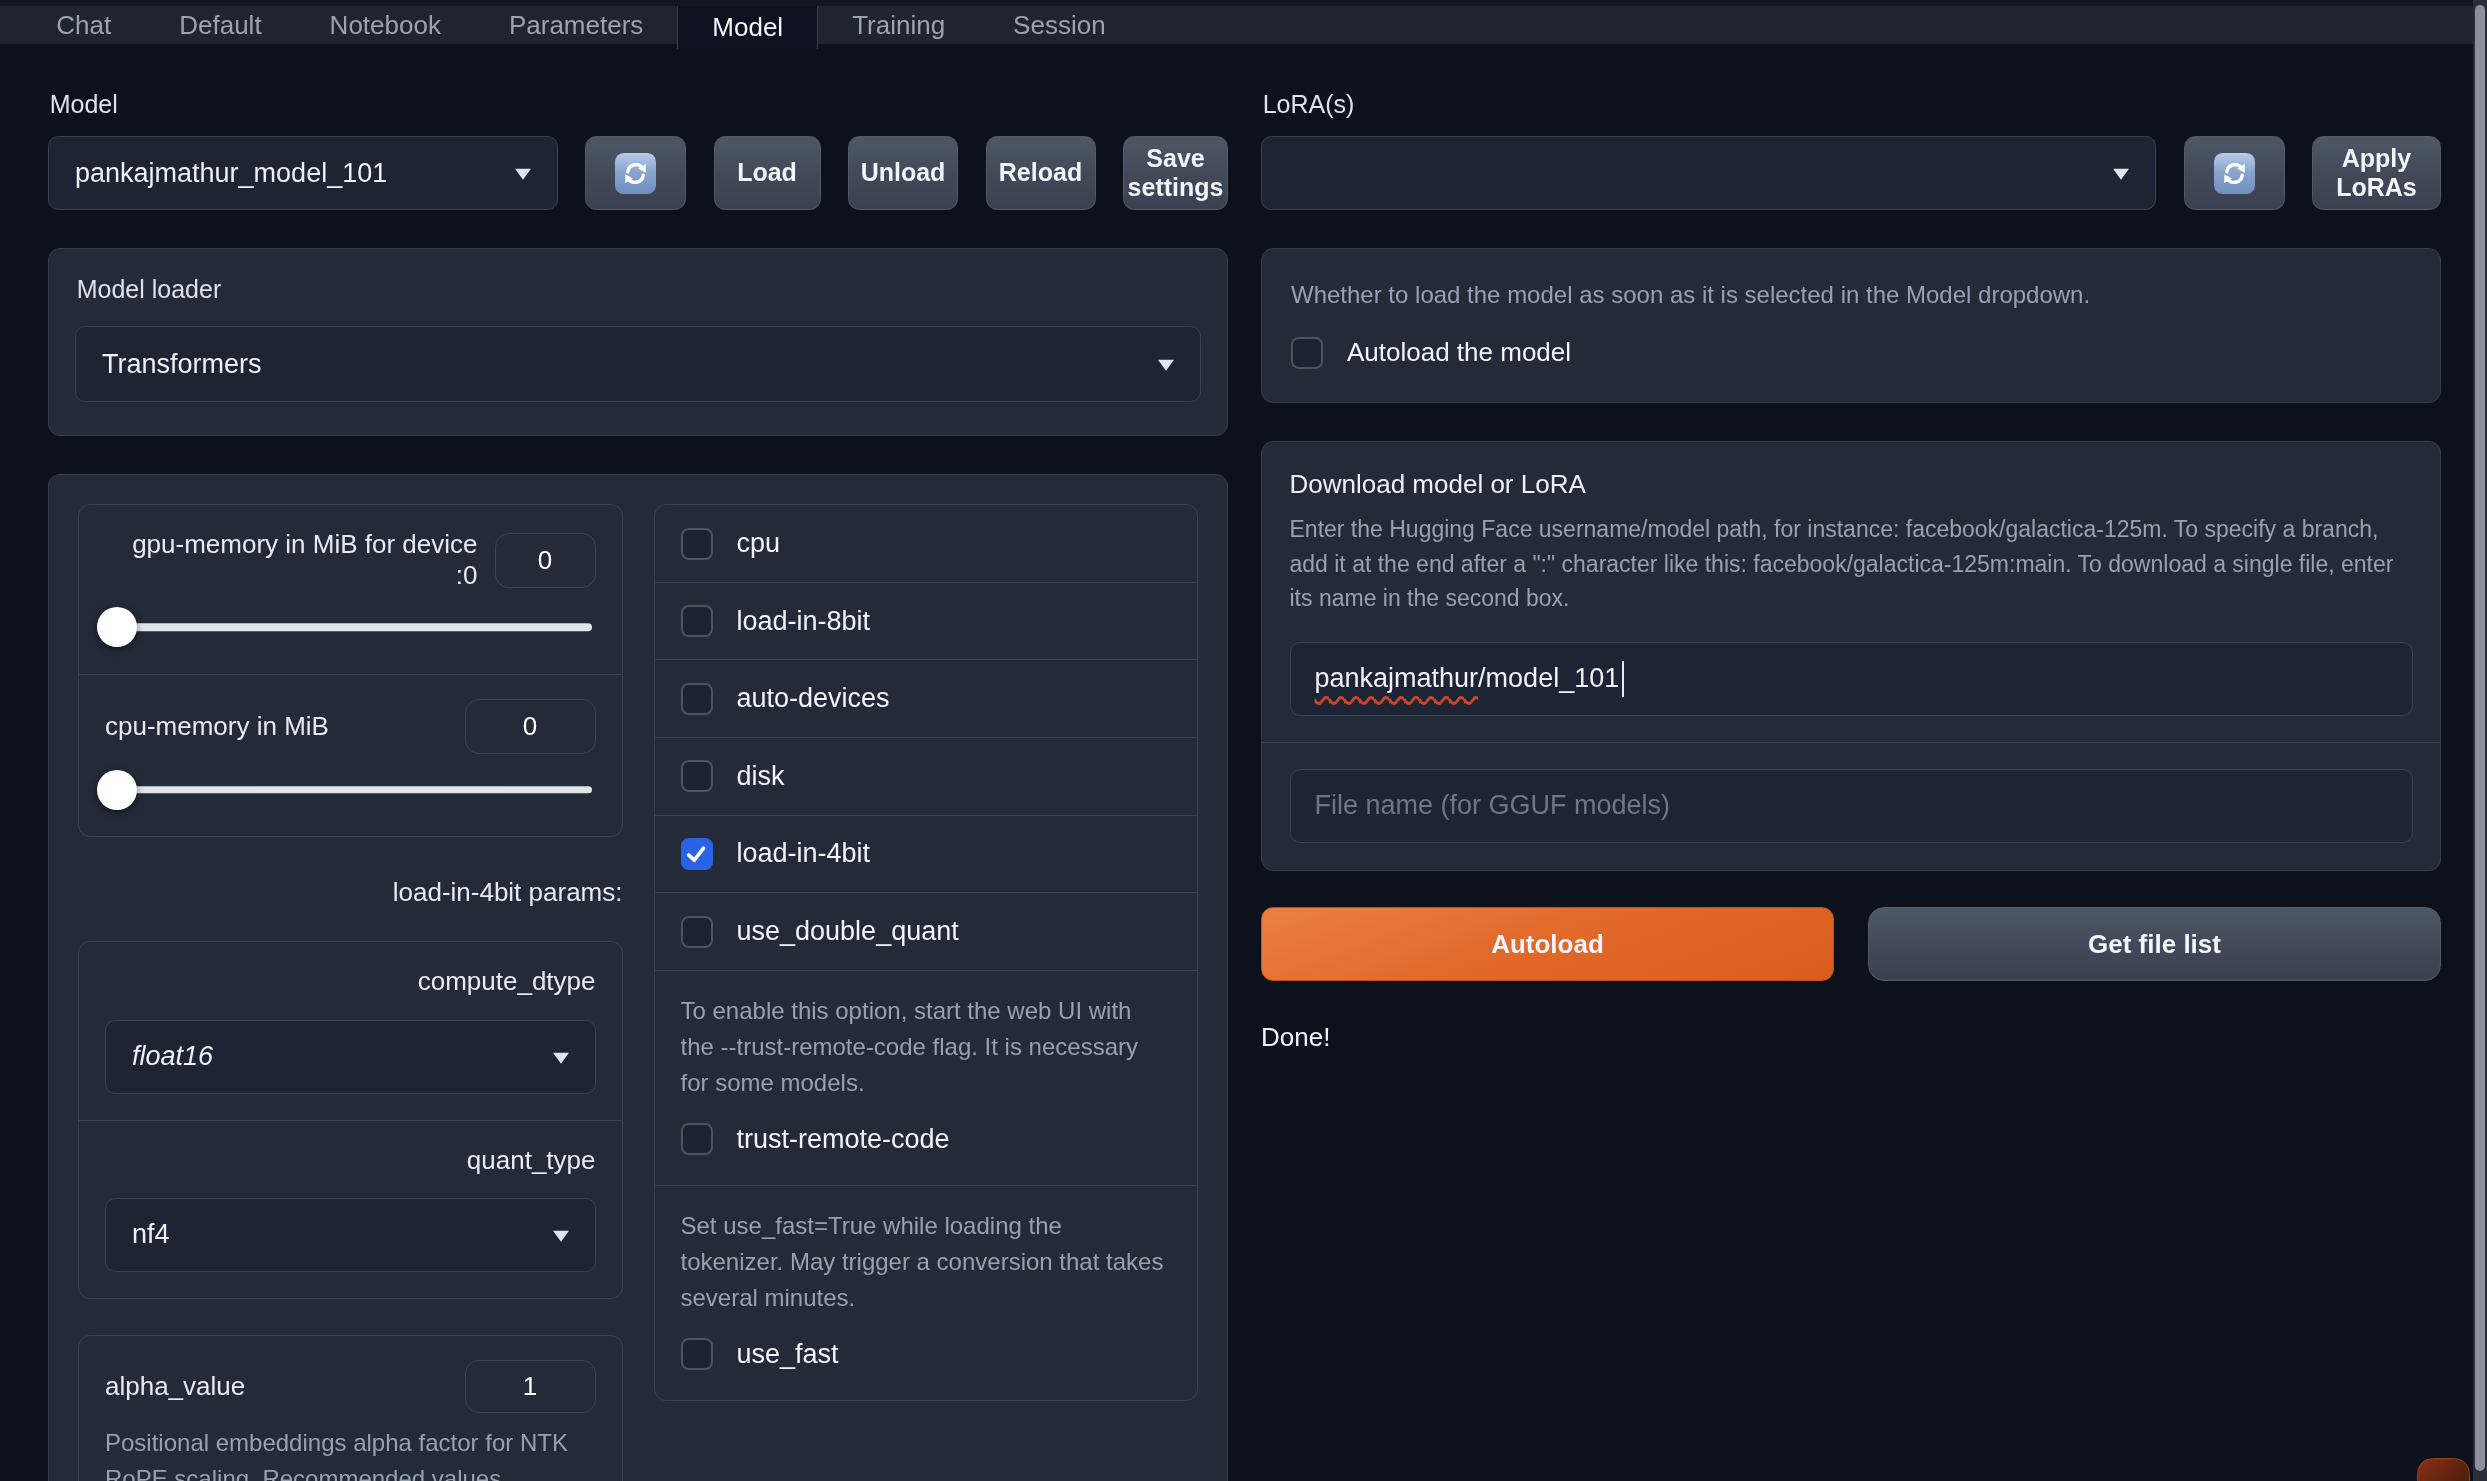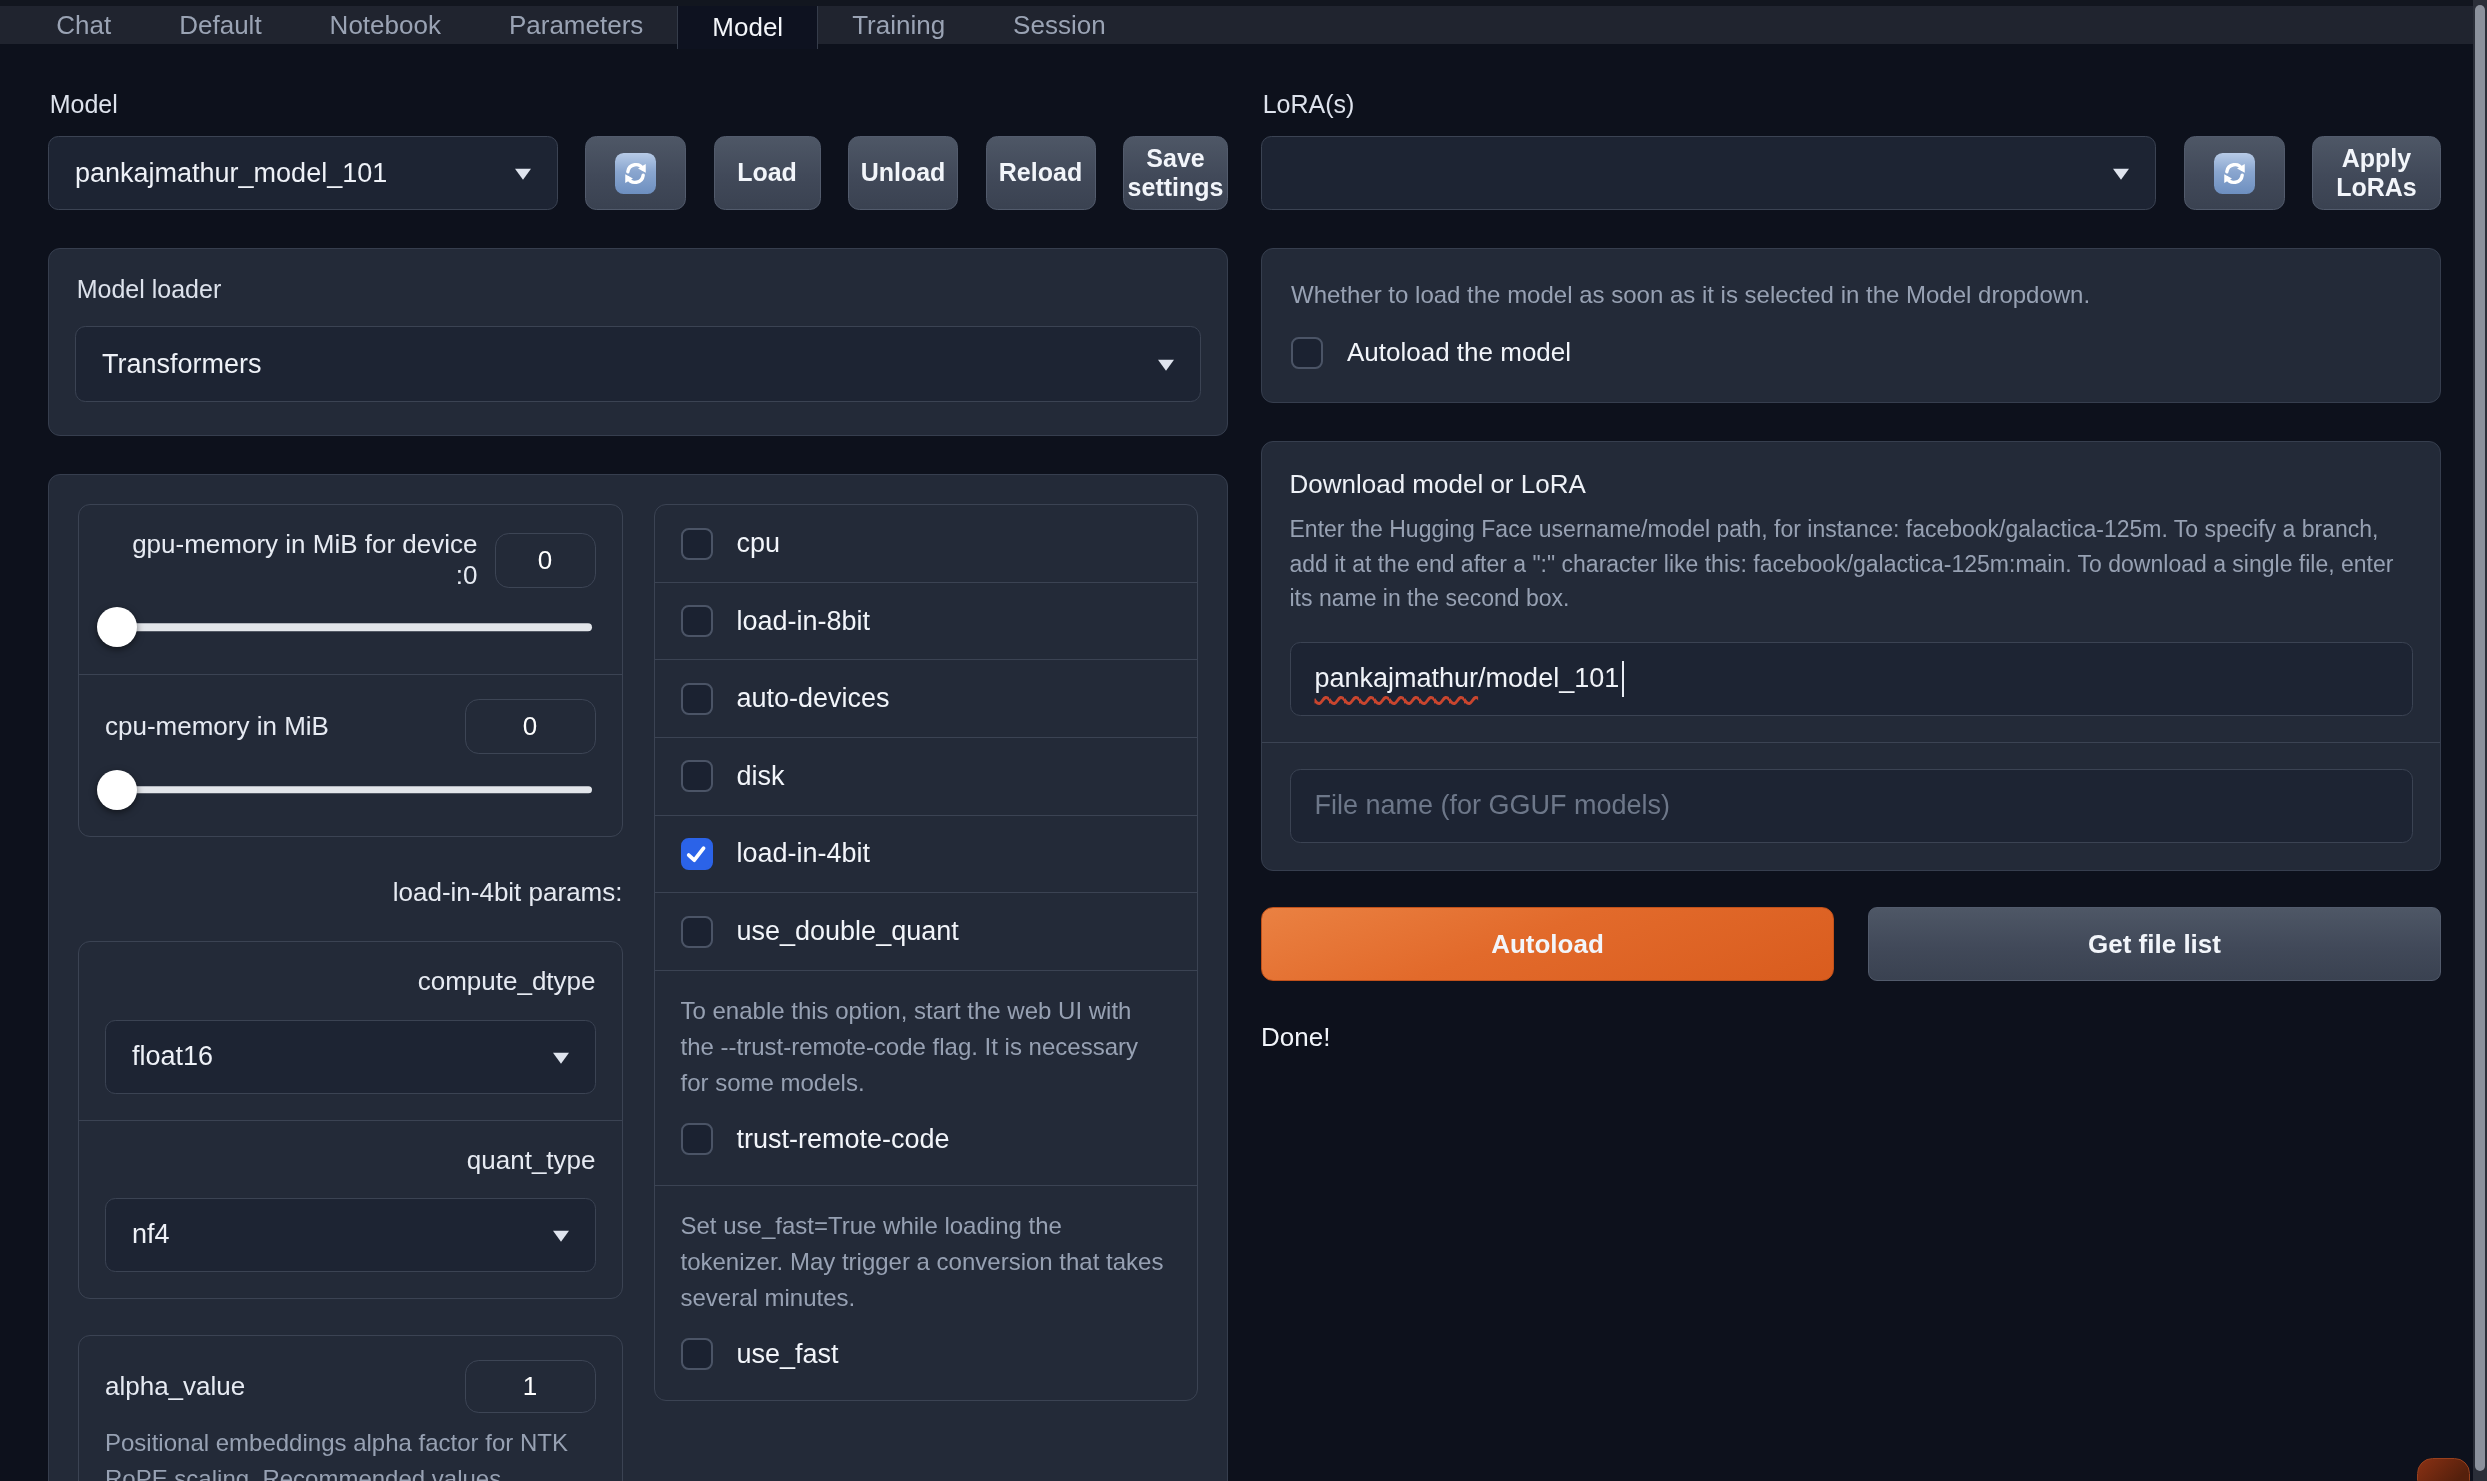--- a/index.html
+++ b/index.html
@@ -199,21 +199,21 @@
               <div class="handle"></div>
             </div>
           </div>
         </div>
 
         <div class="field-label" style="margin:40px 0 33px 1.7px;">load-in-4bit params:</div>
 
         <div class="group">
           <div class="gsection">
             <div class="field-label" style="margin-bottom:22.3px;">compute_dtype</div>
-            <div class="dropdown" style="height:74px;">
+            <div class="dropdown" style="height:74px;font-style:italic;">
               <span>float16</span>
               <span class="dd-arrow"></span>
             </div>
           </div>
           <div class="gsection">
             <div class="field-label" style="margin-bottom:22.3px;">quant_type</div>
             <div class="dropdown" style="height:74px;">
               <span>nf4</span>
               <span class="dd-arrow"></span>
             </div>
@@ -323,21 +323,21 @@
           <span class="caret"></span>
       </div>
       <div class="input-divider"></div>
       <div class="text-input">
         <span class="placeholder">File name (for GGUF models)</span>
       </div>
     </div>
 
     <div style="display:flex; gap:34px; margin-top:36px;">
       <div class="btn btn-orange" style="flex:1; height:74px; border-radius:12px; font-size:26px;">Autoload</div>
-      <div class="btn" style="flex:1; height:74px; border-radius:9px; font-size:26px;">Get file list</div>
+      <div class="btn" style="flex:1; height:74px; border-radius:16px; font-size:26px;">Get file list</div>
     </div>
 
     <div style="margin-top:41px; font-size:26px; color:#f2f5fa;">Done!</div>
   </div>
 </div>
 
 <div class="toast-corner"></div>
 <div class="scrollbar">
   <div class="thumb"></div>
 </div>

